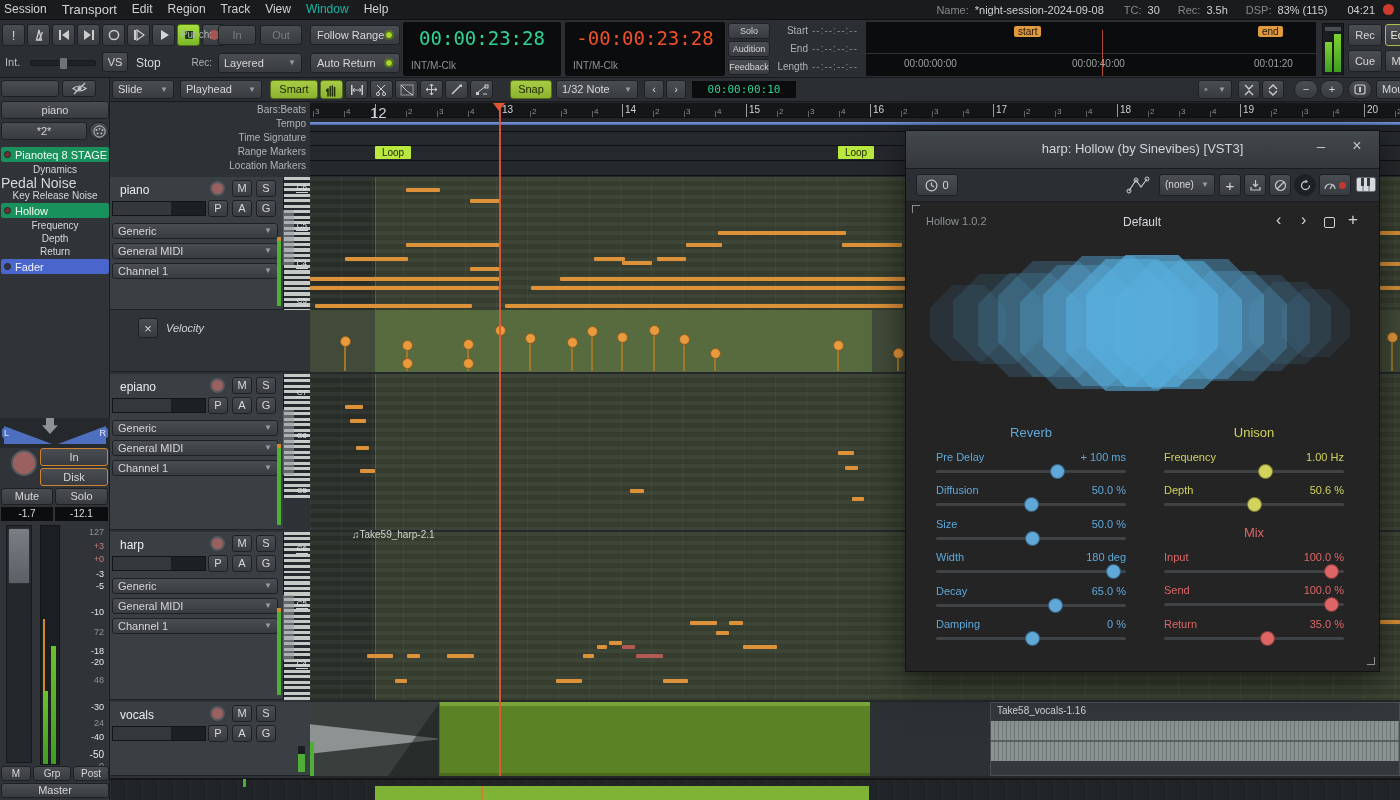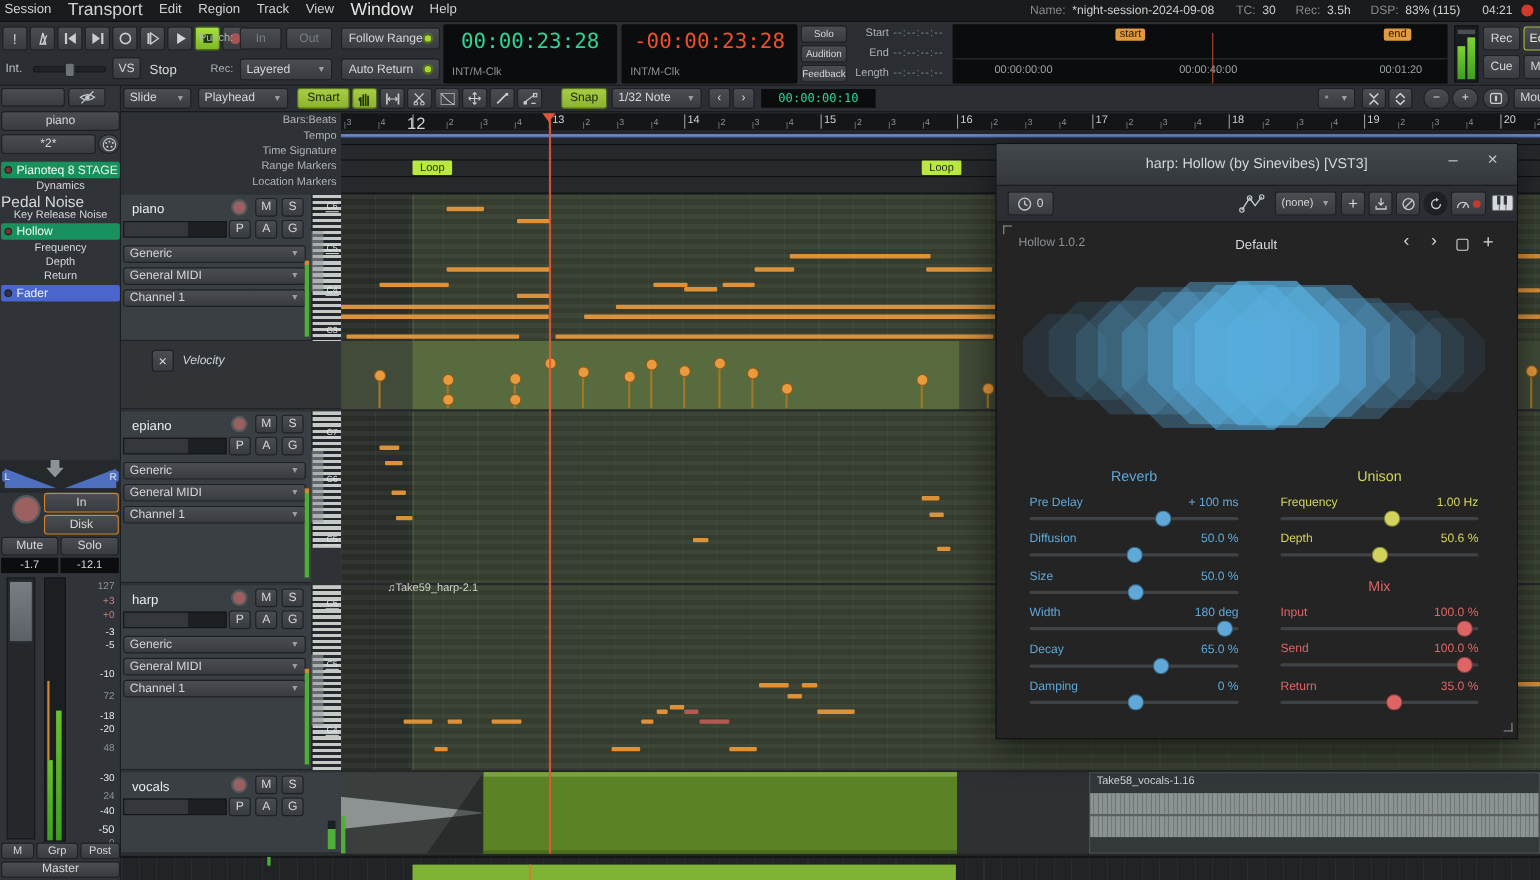--- a/index.html
+++ b/index.html
@@ -34,26 +34,26 @@
 .lolli{position:absolute;width:11px;height:11px;border-radius:50%;background:#e89a3c;border:1px solid #8a5c20;z-index:34}
 </style>
 </head>
 <body>
 
 <div id="root">
 
   <div class="abs" style="left:0;top:0;width:1400px;height:20px;background:#191b1d;border-bottom:1px solid #0e0f10;display:flex;align-items:center">
     <div id="menu-items" style="display:flex;gap:15px;padding-left:4px">
         <div style="font-size:12px;color:#cfd3d7">Session</div>
-        <div style="font-size:16px;color:#cfd3d7">Transport</div>
+        <div style="font-size:13px;color:#cfd3d7">Transport</div>
         <div style="font-size:12px;color:#cfd3d7">Edit</div>
         <div style="font-size:12px;color:#cfd3d7">Region</div>
         <div style="font-size:12px;color:#cfd3d7">Track</div>
         <div style="font-size:12px;color:#cfd3d7">View</div>
-        <div style="font-size:16px;color:#e5e5e5">Window</div>
+        <div style="font-size:12px;color:#14b8a6">Window</div>
         <div style="font-size:12px;color:#cfd3d7">Help</div>
       </div>
     <div style="flex:1"></div>
     <div style="display:flex;gap:6px;align-items:center;padding-right:6px;font-size:11px">
       <span class="lab" style="color:#85898d">Name:</span>
       <span>*night-session-2024-09-08</span>
       <span style="width:8px"></span>
       <span style="color:#85898d">TC:</span>
       <span>30</span>
       <span style="width:6px"></span>

